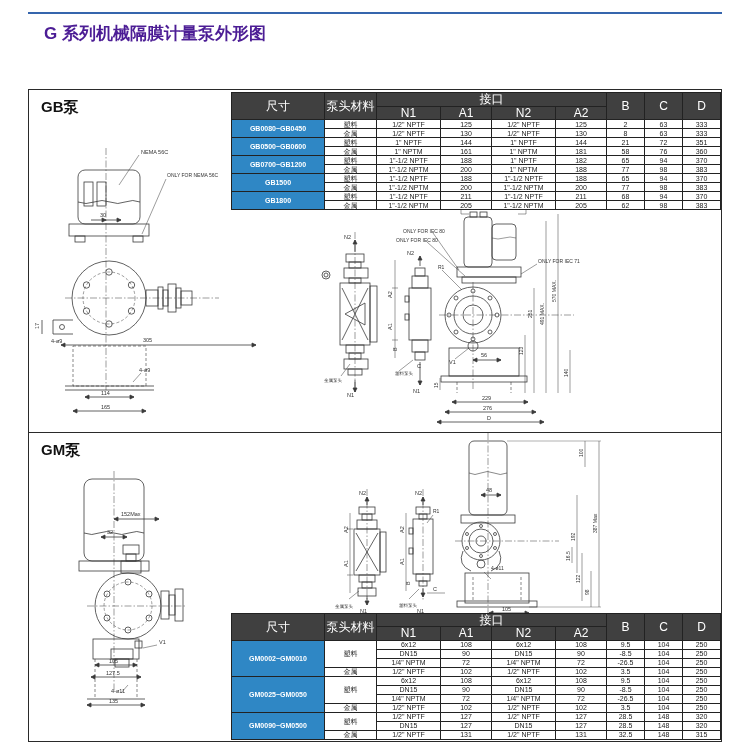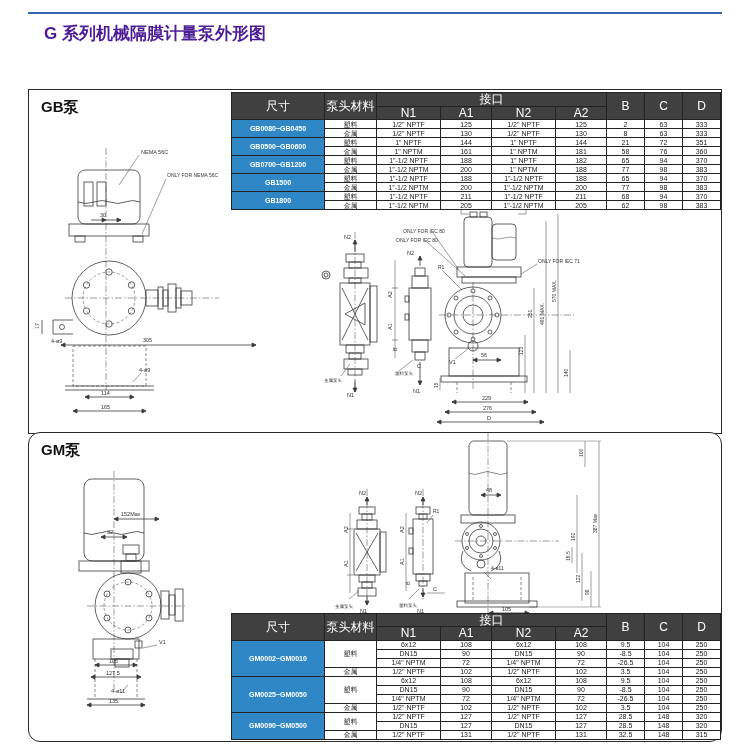--- a/index.html
+++ b/index.html
@@ -2,21 +2,21 @@
 <html><head>
 <meta charset="utf-8">
 <style>
   html,body{margin:0;padding:0;}
   body{width:750px;height:754px;background:#fff;position:relative;
        font-family:"Liberation Sans", sans-serif;color:#222;overflow:hidden;}
   .toprule{position:absolute;left:28px;top:12px;width:694px;height:2px;background:#3565ad;}
   .pagetitle{position:absolute;left:44px;top:22px;font-size:17px;font-weight:bold;color:#4c1d95;}
   .panel{position:absolute;left:28px;width:692px;border:1px solid #2a2a2a;background:#fff;}
   #gb-panel{top:57px;height:343px;margin-top:32px;}
-  #gm-panel{top:432px;height:308px;border-radius:12px;}
+  #gm-panel{top:432px;height:308px;}
   .paneltitle{position:absolute;left:12px;top:8px;font-size:15px;font-weight:bold;color:#111;z-index:3;}
   .dtable{border-collapse:collapse;table-layout:fixed;width:489px;background:#fff;
           font-size:7px;position:absolute;z-index:2;}
   #gb-table{top:2px;right:0;}
   #gm-table{bottom:1px;right:0;}
   .dtable td,.dtable th{border:1px solid #222;text-align:center;padding:0;height:8px;
           line-height:1.05;overflow:hidden;white-space:nowrap;font-weight:normal;}
   .dtable th.hdr{background:#404040;color:#fff;font-weight:normal;font-size:12px;}
   .dtable td.model{background:#2f87c5;color:#fff;font-weight:bold;font-size:7px;}
   svg.draw{position:absolute;left:0;top:0;z-index:1;}

